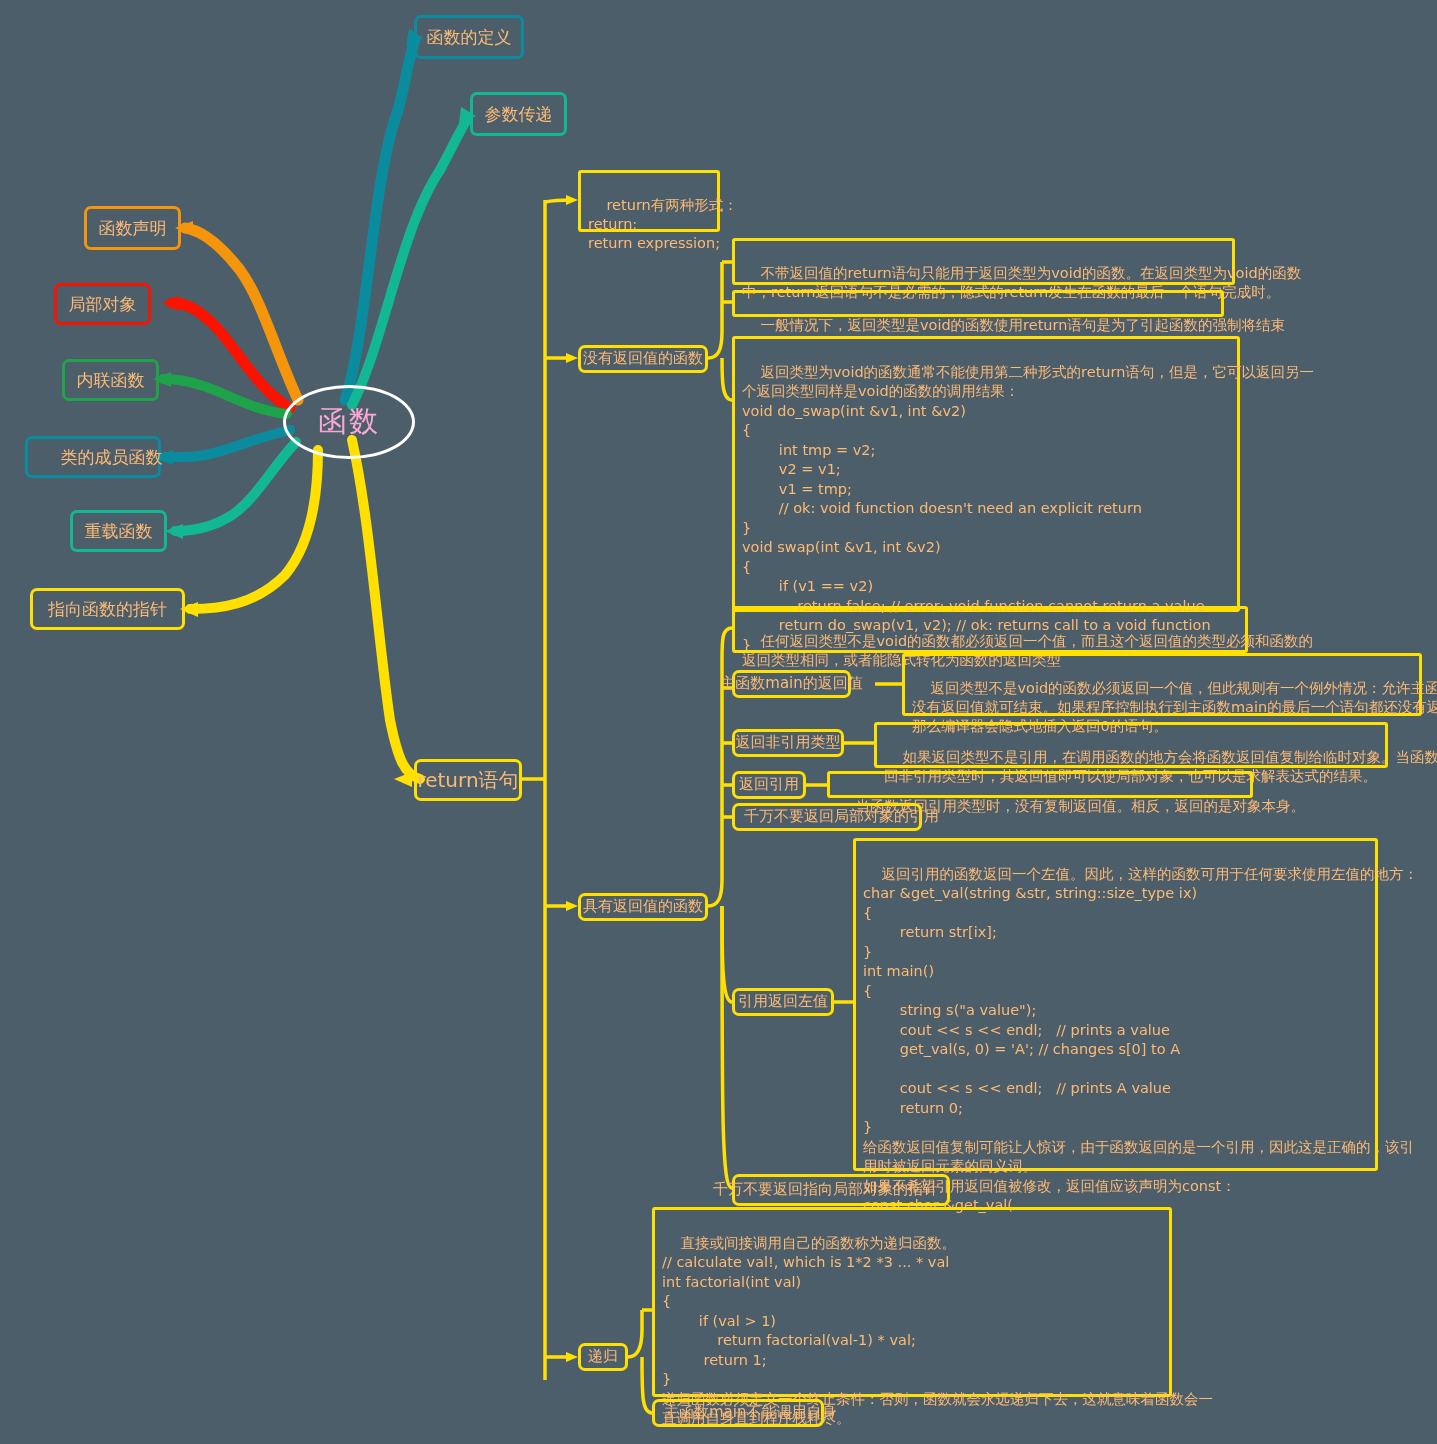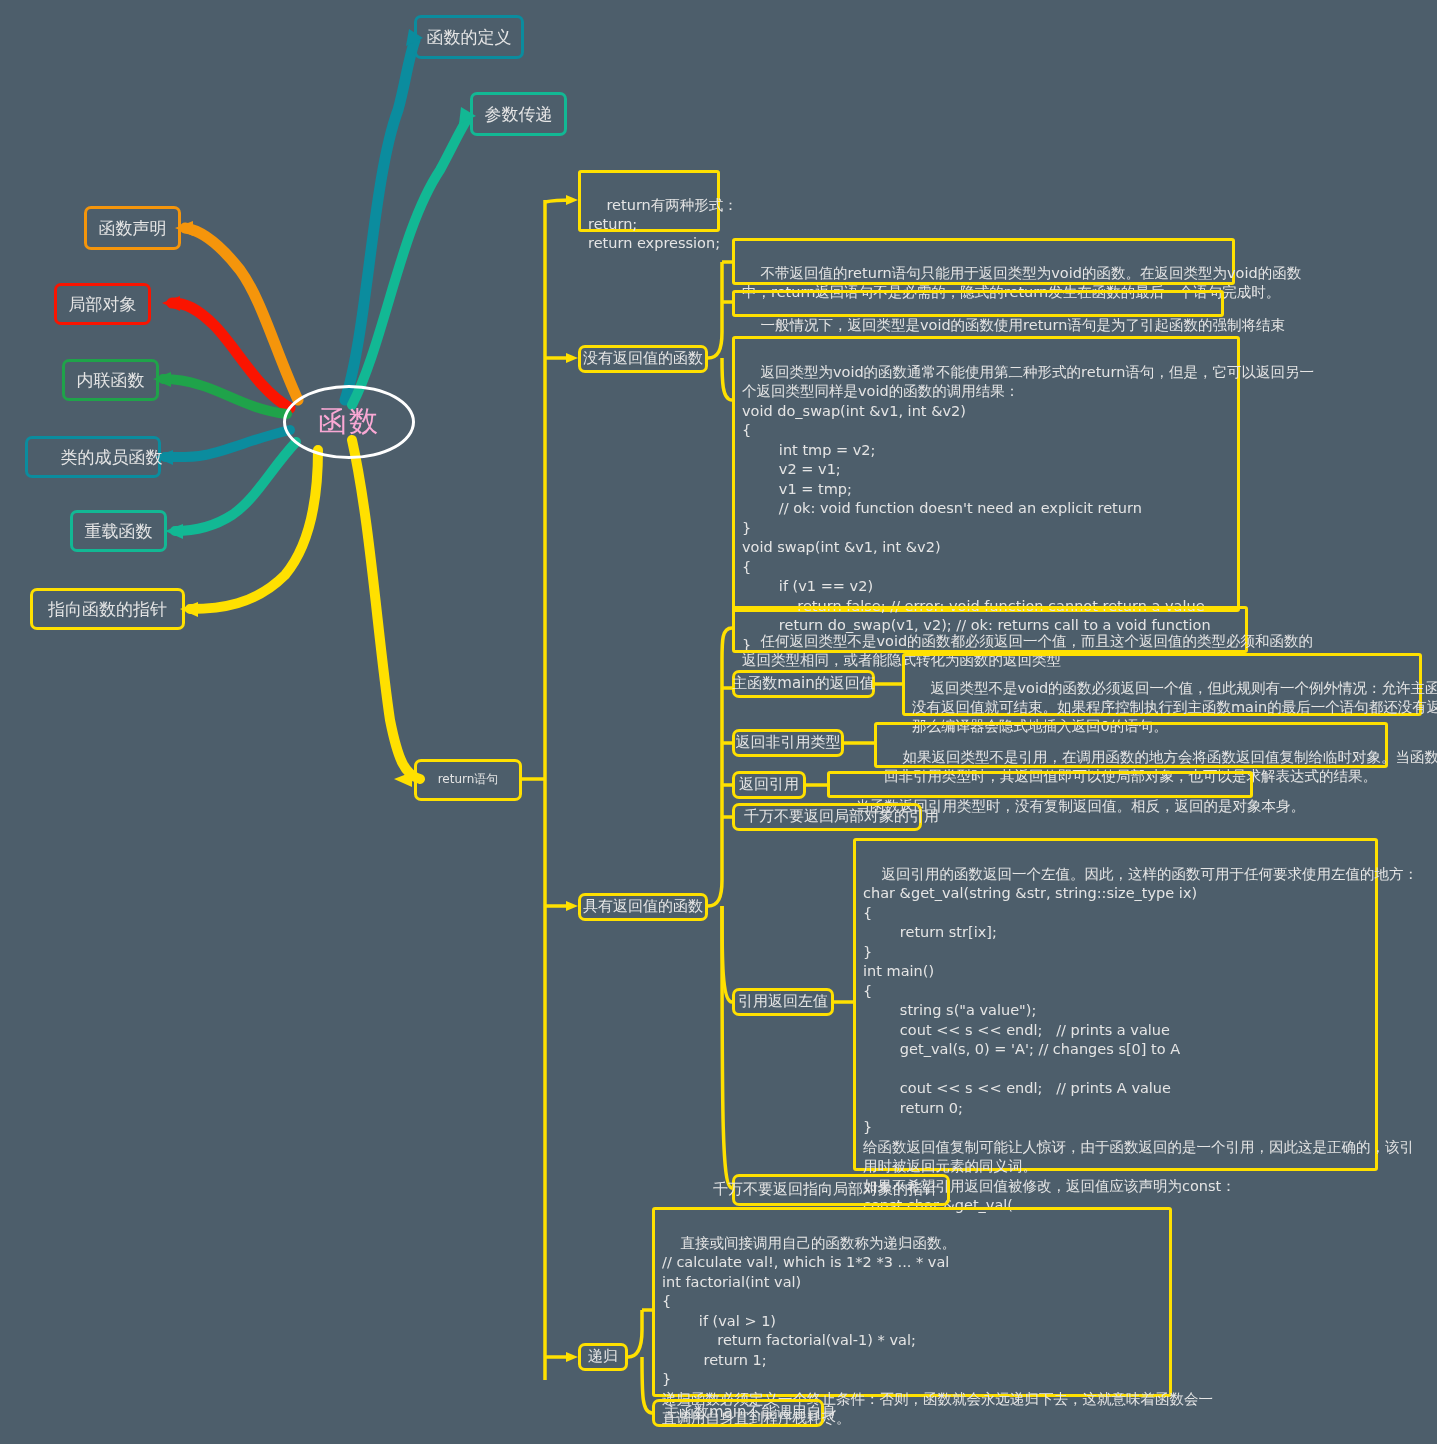--- a/index.html
+++ b/index.html
@@ -12,21 +12,21 @@
     color:#ffffff;
   }
   #canvas{position:absolute;left:0;top:0;width:1437px;height:1444px;}
   svg.edges{position:absolute;left:0;top:0;width:1437px;height:1444px;pointer-events:none;}
 
   .node{
     position:absolute;
     box-sizing:border-box;
     border-style:solid;
     border-radius:6px;
-    color:#e5e5e5;
+    color:#fdba74;
     line-height:1.30;
     white-space:pre;
   }
   
   .root{
     position:absolute;
     border:3px solid #ffffff;
     border-radius:50%;
     display:flex;align-items:center;justify-content:center;
     font-size:29px;
@@ -163,21 +163,21 @@
   </div>
 
   <div class="node lbl" style="left:70px;top:510px;width:97px;height:42px;border-color:#12b894;">
     <span>重载函数</span>
   </div>
 
   <div class="node lbl" style="left:30px;top:588px;width:155px;height:42px;border-color:#ffe000;">
     <span>指向函数的指针</span>
   </div>
 
-  <div class="node lbl" style="left:414px;top:759px;width:108px;height:42px;border-color:#ffe000;font-size:12px;">
+  <div class="node lbl" style="left:414px;top:759px;width:108px;height:42px;border-color:#ffe000;font-size:20px;">
     <span>return语句</span>
   </div>
 
   <div class="node txtbox" style="left:578px;top:170px;width:142px;height:62px;">
     <span>return有两种形式：
 return;
 return expression;</span>
   </div>
 
   <div class="node lbl sm" style="left:578px;top:345px;width:130px;height:28px;border-color:#ffe000;">
@@ -213,21 +213,21 @@
 
   <div class="node lbl sm" style="left:578px;top:893px;width:130px;height:28px;border-color:#ffe000;">
     <span>具有返回值的函数</span>
   </div>
 
   <div class="node txtbox" style="left:732px;top:606px;width:516px;height:47px;">
     <span>任何返回类型不是void的函数都必须返回一个值，而且这个返回值的类型必须和函数的
 返回类型相同，或者能隐式转化为函数的返回类型</span>
   </div>
 
-  <div class="node lbl sm" style="left:732px;top:670px;width:143px;height:28px;border-color:#ffe000;">
+  <div class="node lbl sm" style="left:732px;top:670px;width:119px;height:28px;border-color:#ffe000;">
     <span>主函数main的返回值</span>
   </div>
   <div class="node txtbox" style="left:902px;top:653px;width:520px;height:63px;">
     <span>返回类型不是void的函数必须返回一个值，但此规则有一个例外情况：允许主函数main
 没有返回值就可结束。如果程序控制执行到主函数main的最后一个语句都还没有返回，
 那么编译器会隐式地插入返回0的语句。</span>
   </div>
 
   <div class="node lbl sm" style="left:732px;top:729px;width:112px;height:28px;border-color:#ffe000;">
     <span>返回非引用类型</span>

